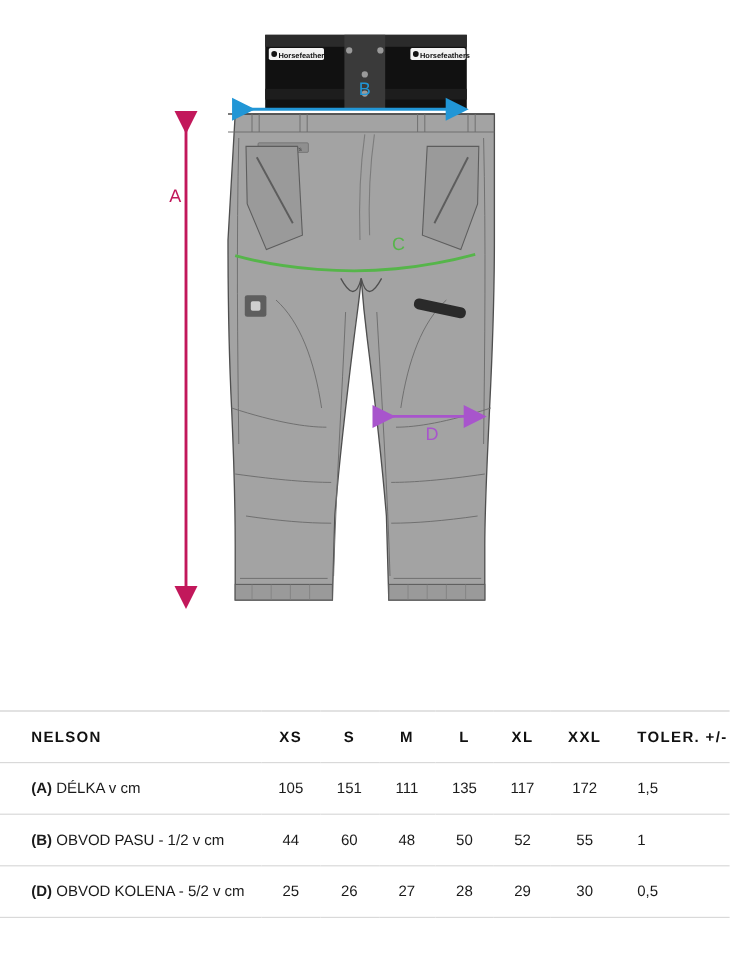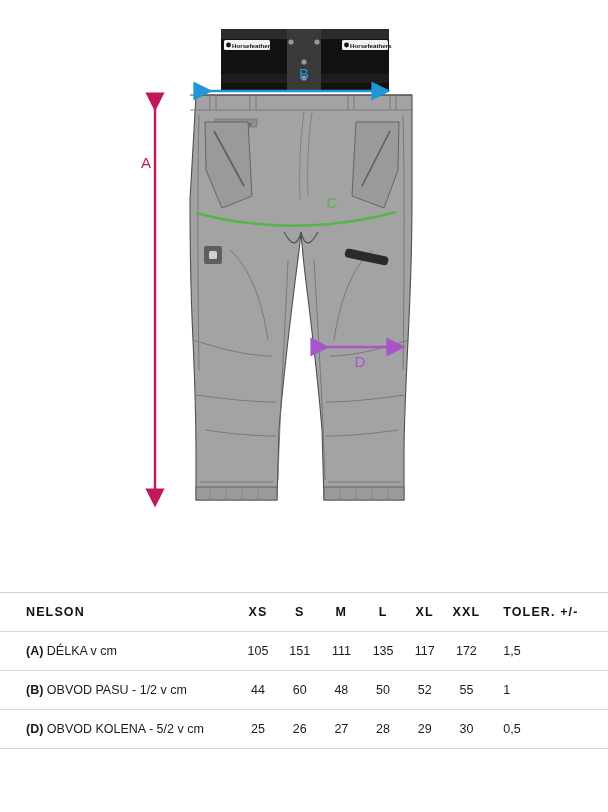--- a/index.html
+++ b/index.html
@@ -38,21 +38,21 @@
     border-collapse: collapse;
     background: #ffffff;
   }
   #size-table tr { height: 39px; }
   #size-table th, #size-table td {
     border-top: 1px solid #d9d9d9;
     border-bottom: 1px solid #d9d9d9;
     font-size: 12.5px;
     color: #1a1a1a;
     text-align: left;
-    padding: 0;
+    padding: 14px;
     vertical-align: middle;
     white-space: nowrap;
   }
   #size-table thead th {
     border-top: 1px solid #cfcfcf;
     font-size: 12.5px;
     letter-spacing: 0.09em;
     font-weight: bold;
     color: #111;
   }

